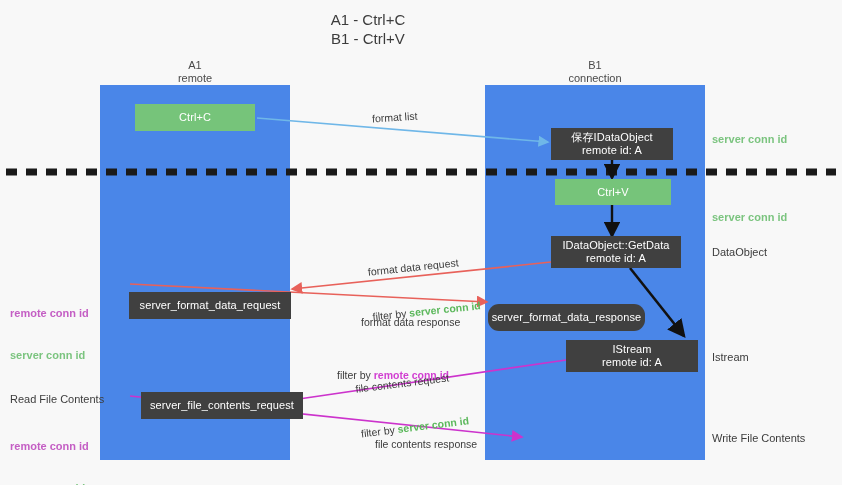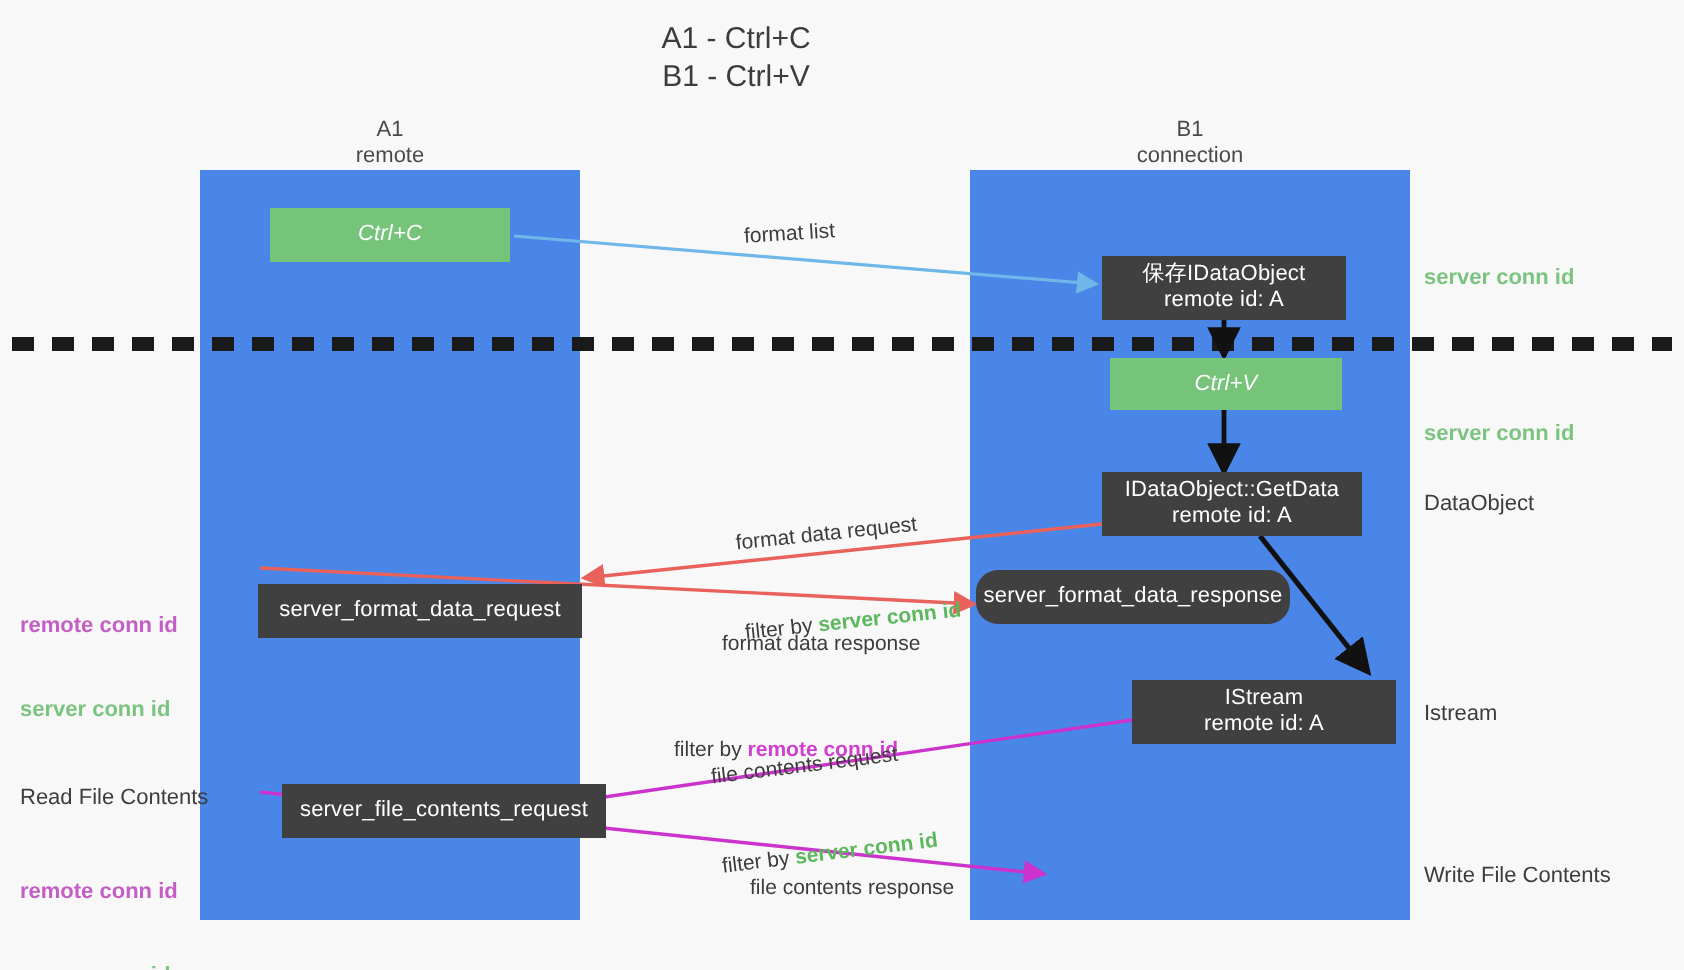--- a/index.html
+++ b/index.html
@@ -52,21 +52,21 @@
     display: flex;
     align-items: center;
     justify-content: center;
     text-align: center;
     color: #ffffff;
     font-size: 11px;
     line-height: 13px;
     white-space: pre;
     letter-spacing: .1px;
   }
-  .node.green { background: #76c47a; font-style: italic; }
+  .node.green { background: #76c47a; }
   .node.orange { background: #404040; }
   
   .ann {
     position: absolute;
     font-size: 11px;
     line-height: 14px;
     white-space: pre;
   }
   .ann.green { color: #7bc47f; font-weight: bold; }
   .ann.plain { color: #3c3c3c; }
@@ -147,21 +147,21 @@
   <div class="node orange" style="left:551px; top:128px; width:122px; height:32px;">保存IDataObject
 remote id: A</div>
 
   <div class="node green" style="left:555px; top:179px; width:116px; height:26px;">Ctrl+V</div>
 
   <div class="node orange" style="left:551px; top:236px; width:130px; height:32px;">IDataObject::GetData
 remote id: A</div>
 
   <div class="node orange" style="left:129px; top:292px; width:162px; height:27px;">server_format_data_request</div>
 
-  <div class="node orange" style="left:488px; top:285px; width:157px; height:27px;border-radius:11px;">server_format_data_response</div>
+  <div class="node orange" style="left:488px; top:304px; width:157px; height:27px;border-radius:11px;">server_format_data_response</div>
 
   <div class="node orange" style="left:566px; top:340px; width:132px; height:32px;">IStream
 remote id: A</div>
 
   <div class="node orange" style="left:141px; top:392px; width:162px; height:27px;">server_file_contents_request</div>
 
 
   <div class="elabel" style="left:372px; top:110px; transform:rotate(-3.6deg);">format list</div>
 
   <div class="elabel" style="left:370px; top:229px; transform:rotate(-6deg);">

